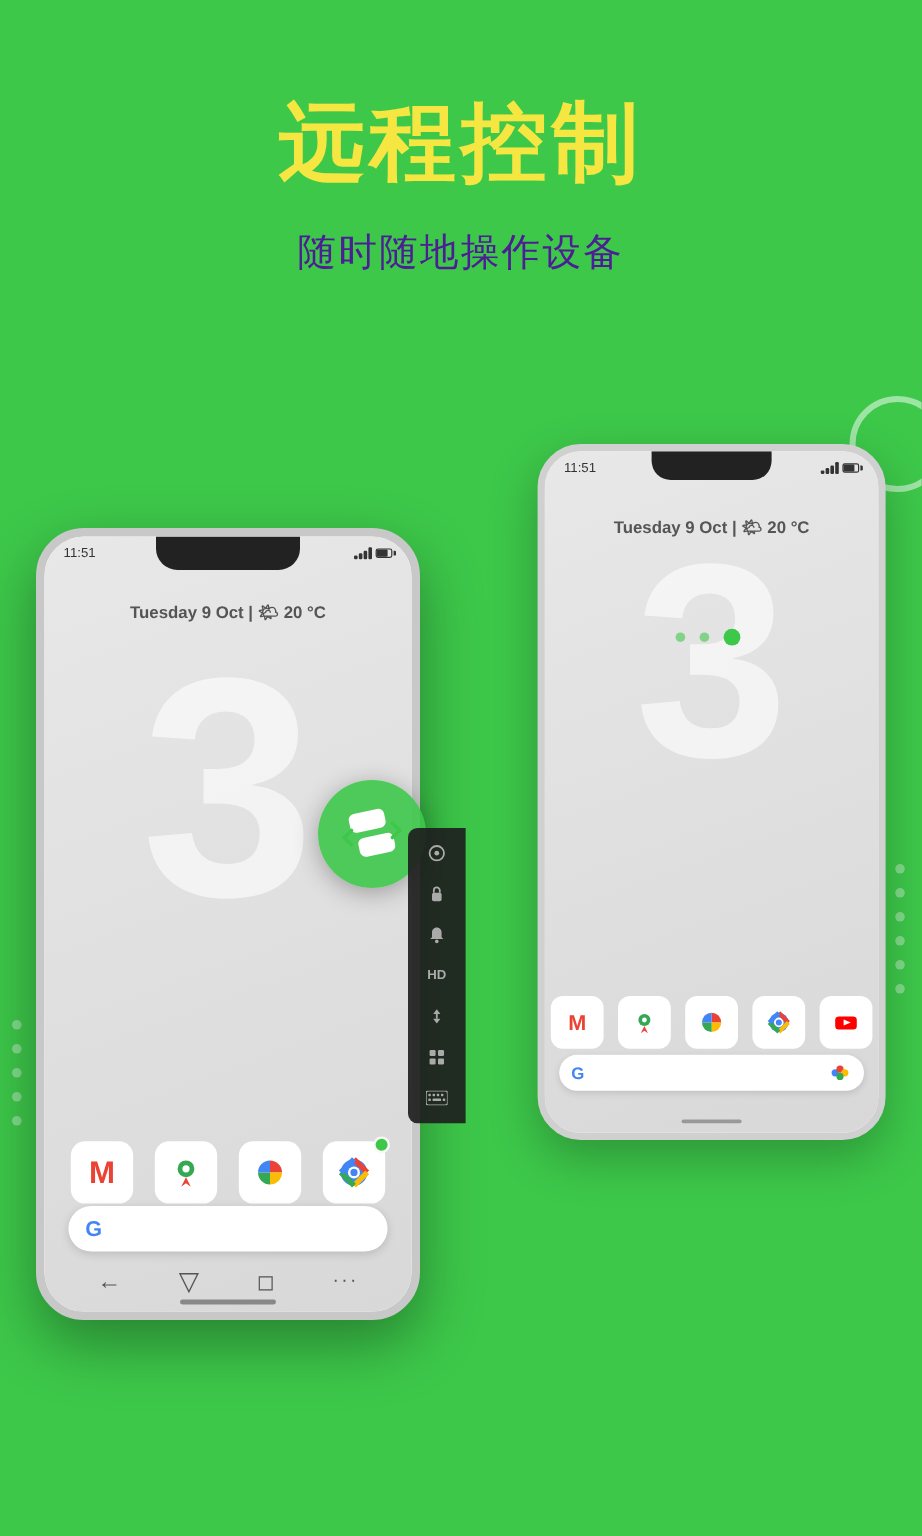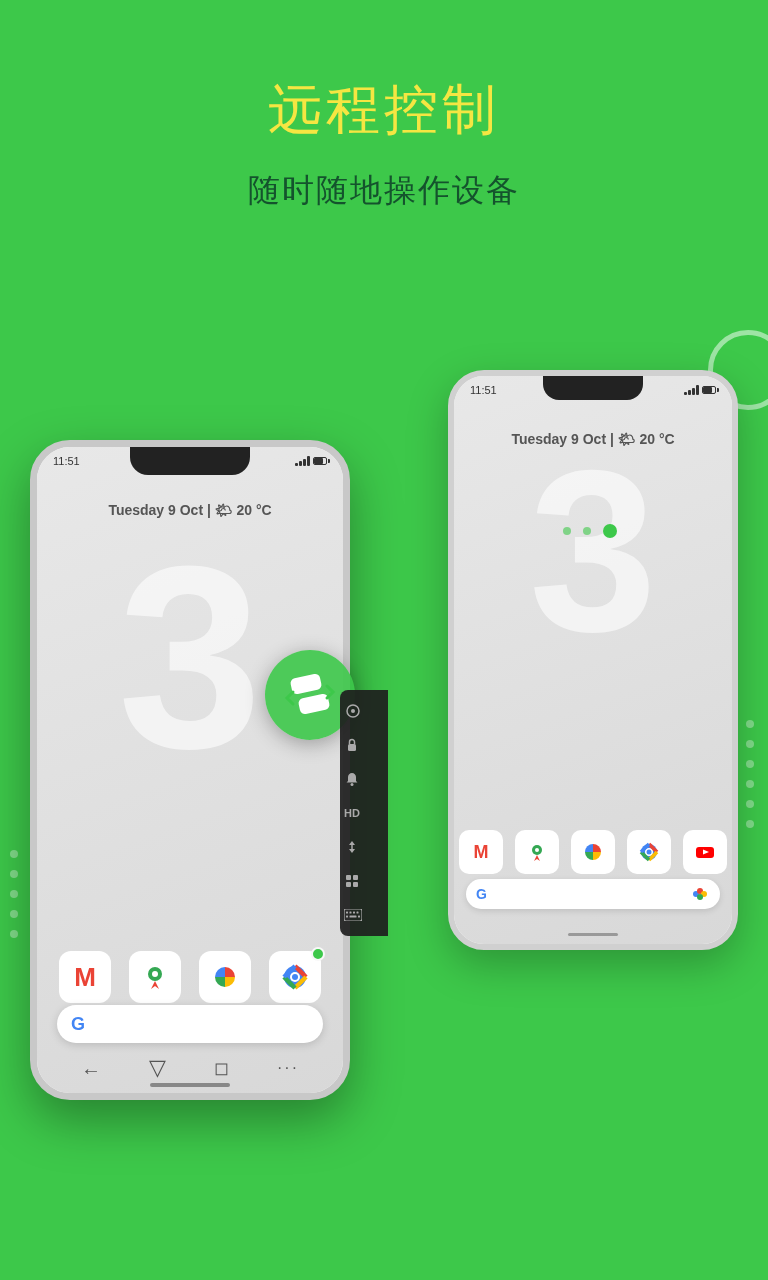--- a/index.html
+++ b/index.html
@@ -22,30 +22,30 @@
       flex-direction: column;
       align-items: center;
     }
 
     .title-section {
       margin-top: 80px;
       text-align: center;
     }
 
     .main-title {
-      font-size: 54px;
-      font-weight: 400;
+      font-size: 72px;
+      font-weight: 700;
       color: #f5e642;
       letter-spacing: 4px;
       line-height: 1.1;
     }
 
     .subtitle {
       font-size: 32px;
-      color: #14532d;
+      color: #4c1d95;
       margin-top: 30px;
       font-weight: 400;
       letter-spacing: 2px;
     }
 
     
     .deco-circle-top-right {
       position: absolute;
       top: 330px;
       right: -20px;
@@ -328,20 +328,21 @@
       align-items: center;
       gap: 4px;
       z-index: 20;
     }
 
     .toolbar-item {
       width: 40px;
       height: 30px;
       display: flex;
       align-items: center;
+      justify-content: center;
       color: #ccc;
       font-size: 13px;
       border-radius: 4px;
     }
 
     
     .swap-icon-circle {
       position: absolute;
       top: 360px;
       left: 50%;

